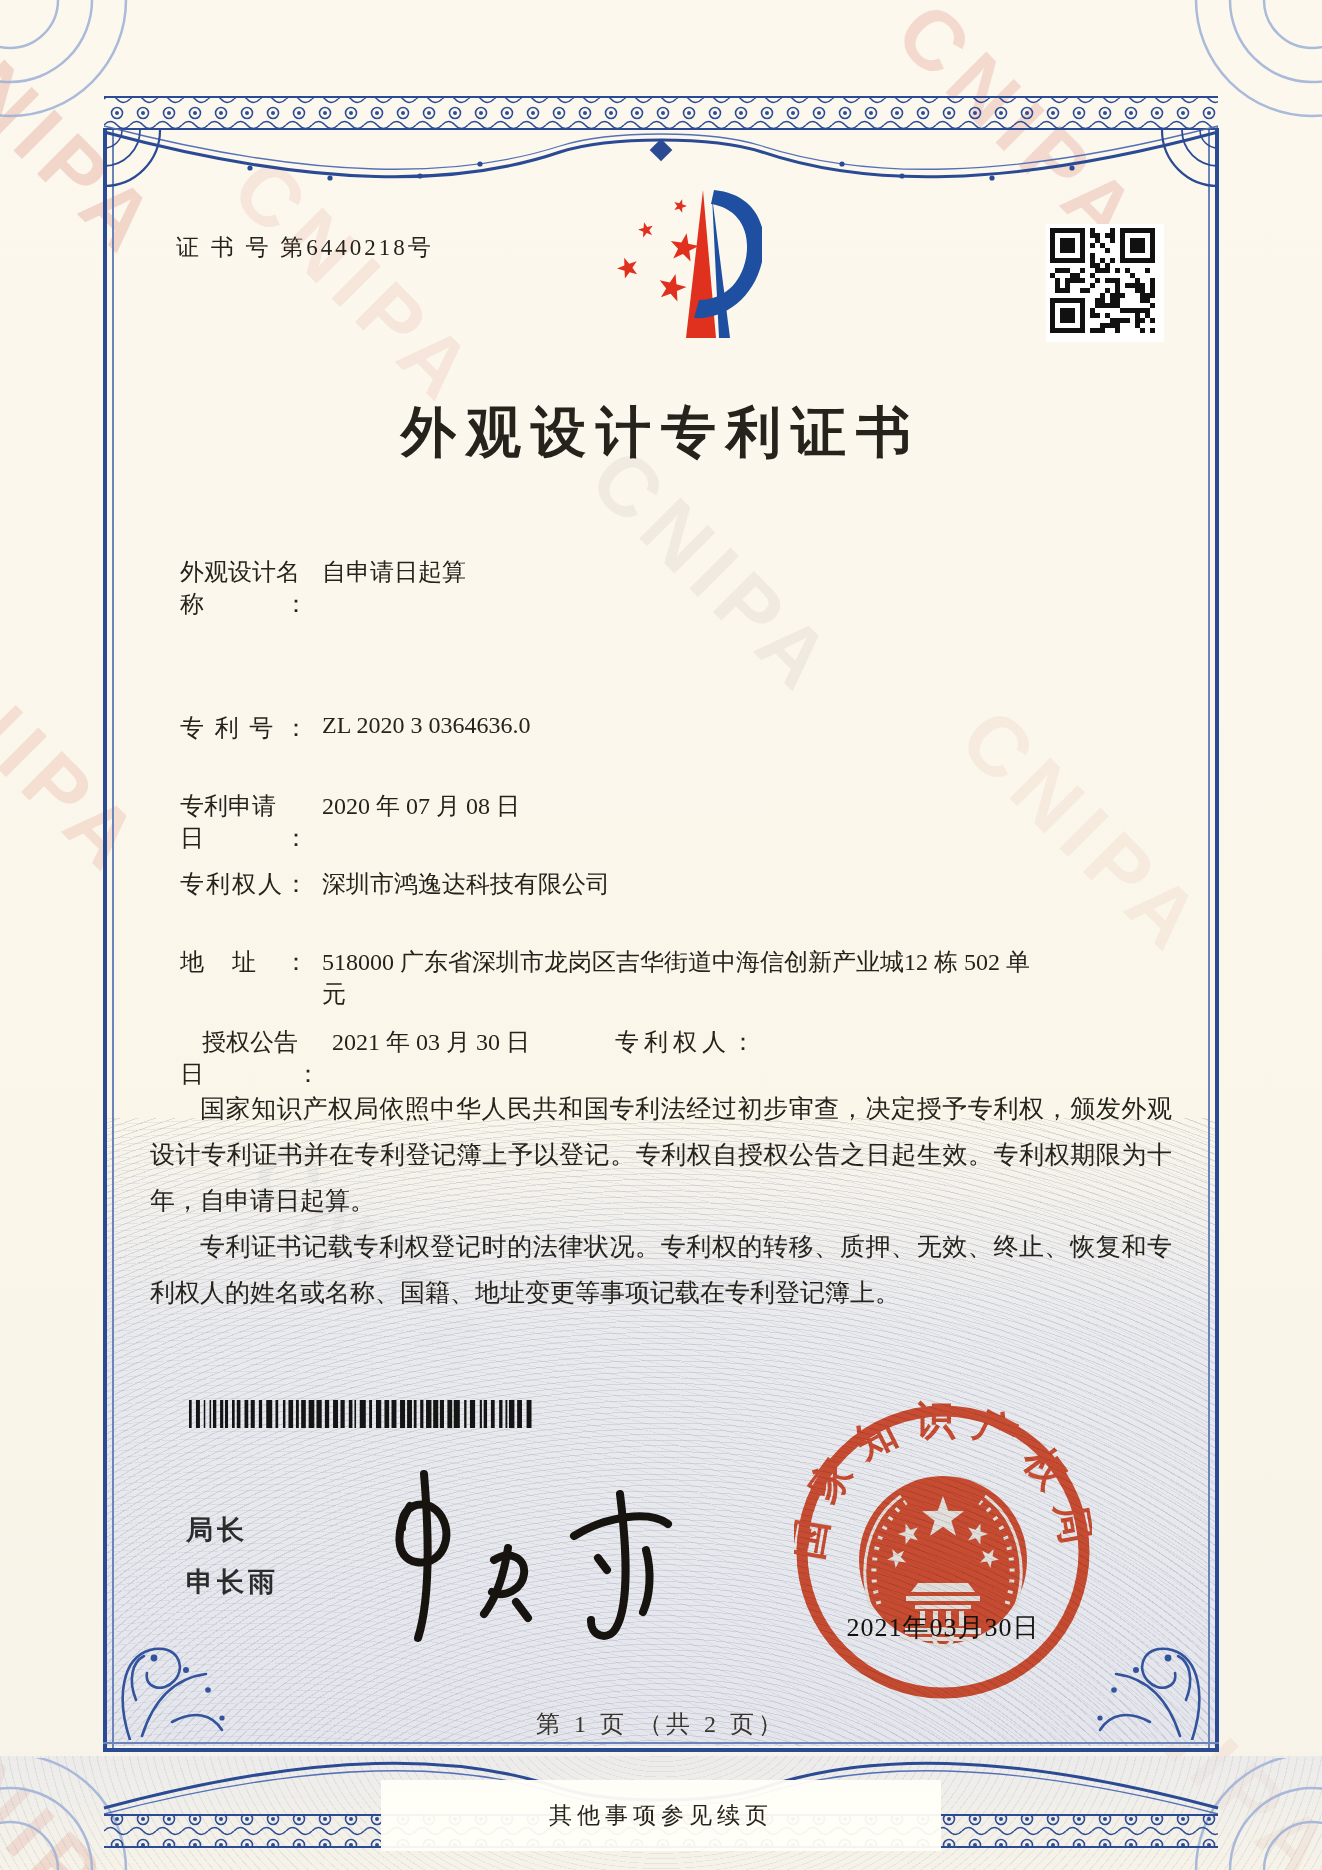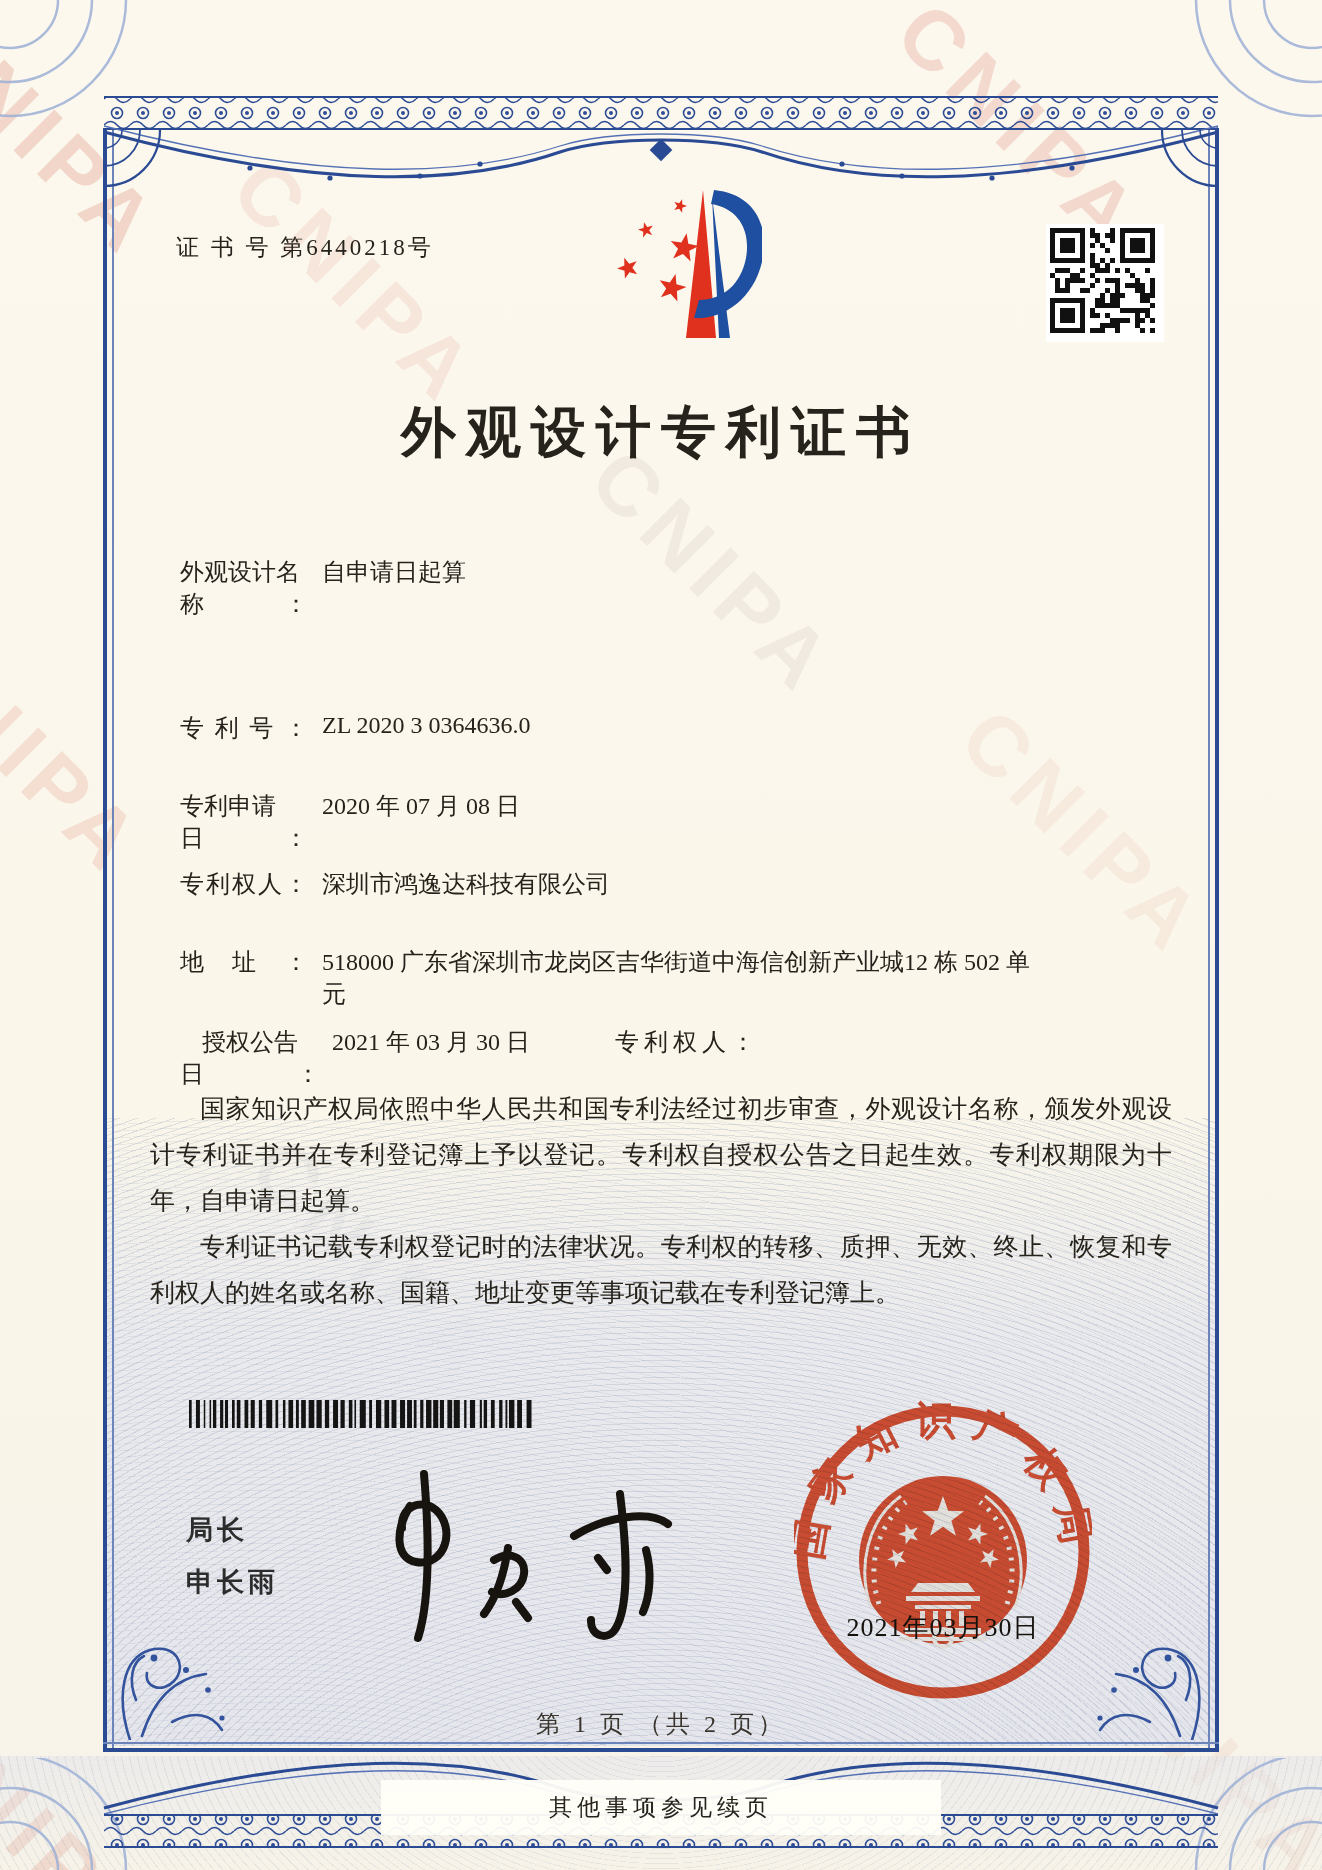--- a/index.html
+++ b/index.html
@@ -42,21 +42,21 @@
   
   .sig-title{position:absolute;left:186px;top:1512px;font-size:27px;z-index:4;
              font-family:"Liberation Sans","DejaVu Sans",sans-serif;font-weight:600;color:#2c2c2c;letter-spacing:4px;}
   .sig-name{position:absolute;left:186px;top:1564px;font-size:27px;z-index:4;
             font-family:"Liberation Sans","DejaVu Sans",sans-serif;font-weight:600;color:#2c2c2c;letter-spacing:4px;}
   .seal-date{position:absolute;left:818px;top:1610px;width:250px;font-size:26px;z-index:6;
              color:#15120e;letter-spacing:1px;text-align:center;white-space:nowrap;}
   .pageinfo{position:absolute;left:0;top:1708px;width:100%;text-align:center;font-size:24px;
             letter-spacing:4px;color:#3a362f;z-index:4;}
   .note{position:absolute;left:381px;top:1780px;width:560px;text-align:center;font-size:23px;
-        letter-spacing:5px;background:rgba(255,254,248,.95);padding:12px 0;z-index:6;}
+        letter-spacing:5px;background:rgba(255,254,248,.95);padding:20px 0;z-index:6;}
   svg{display:block;}
 </style>
 </head>
 <body>
 
 <div class="page">
 
   <span class="wm" style="left:-36px;top:-8px;color:rgba(205,80,60,.20)">CNIPA</span>
   <span class="wm" style="left:946px;top:-16px;color:rgba(205,80,60,.18)">CNIPA</span>
   <span class="wm" style="left:282px;top:140px;color:rgba(205,80,60,.10)">CNIPA</span>
@@ -331,21 +331,21 @@
   </div>
   <div class="row2" style="left:180px;top:1026px">
     <span class="lbl">授权公告日：</span>
     <span class="val">2021 年 03 月 30 日</span>
   </div>
   <div class="row2" style="left:615px;top:1026px">
     <span class="lbl">专利权人：</span>
   </div>
 
   <div class="bodytext">
-    <p>国家知识产权局依照中华人民共和国专利法经过初步审查，外观设计名称，颁发外观设计专利证书并在专利登记簿上予以登记。专利权自授权公告之日起生效。专利权期限为十年，自申请日起算。</p>
+    <p>国家知识产权局依照中华人民共和国专利法经过初步审查，决定授予专利权，颁发外观设计专利证书并在专利登记簿上予以登记。专利权自授权公告之日起生效。专利权期限为十年，自申请日起算。</p>
     <p>专利证书记载专利权登记时的法律状况。专利权的转移、质押、无效、终止、恢复和专利权人的姓名或名称、国籍、地址变更等事项记载在专利登记簿上。</p>
   </div>
 
   <svg id="barcode" class="abs" style="left:189px;top:1400px;z-index:3" width="346" height="28" viewBox="0 0 346 28">
       <rect x="0" y="0" width="2.6981427370570596" height="28" fill="#141414"></rect>
       <rect x="6.93454013983719" y="0" width="3.9880090608261525" height="28" fill="#141414"></rect>
       <rect x="14.769376848312096" y="0" width="1.5052380582783371" height="28" fill="#141414"></rect>
       <rect x="20.554261404974387" y="0" width="1.5522138933651148" height="28" fill="#141414"></rect>
       <rect x="23.964959409972654" y="0" width="3.3242611152119936" height="28" fill="#141414"></rect>
       <rect x="31.070421781903136" y="0" width="3.1844829718116667" height="28" fill="#141414"></rect>

